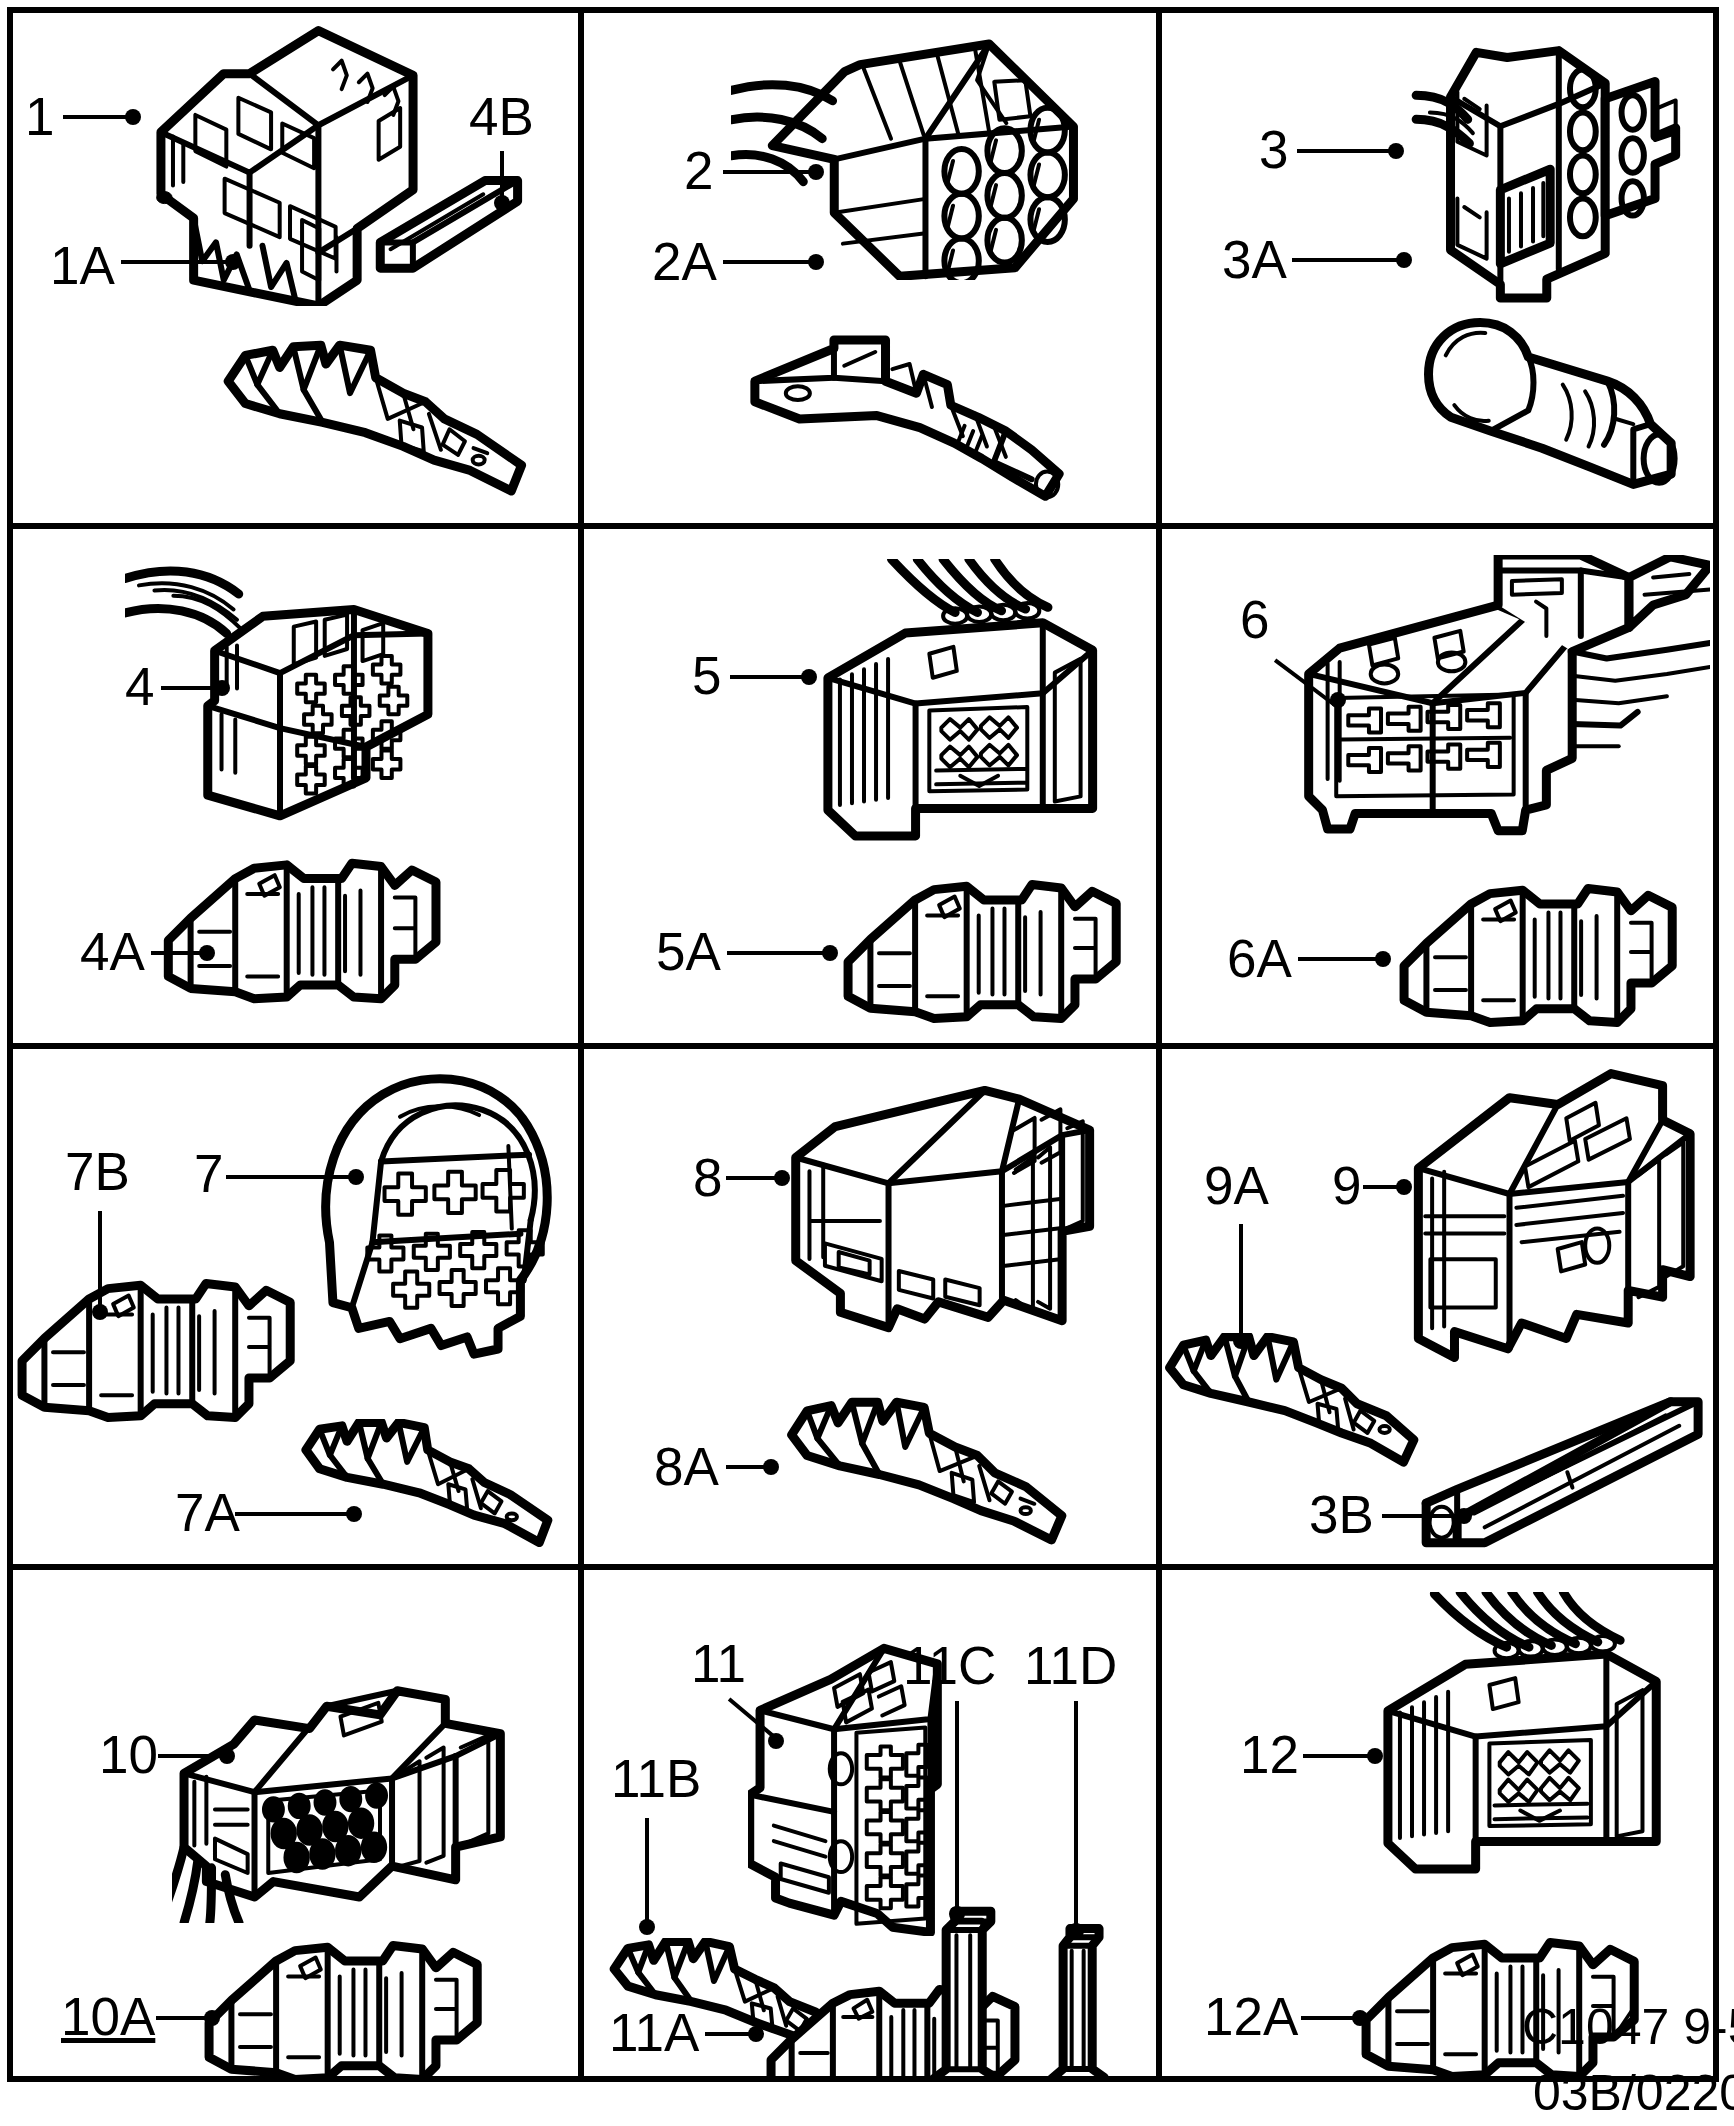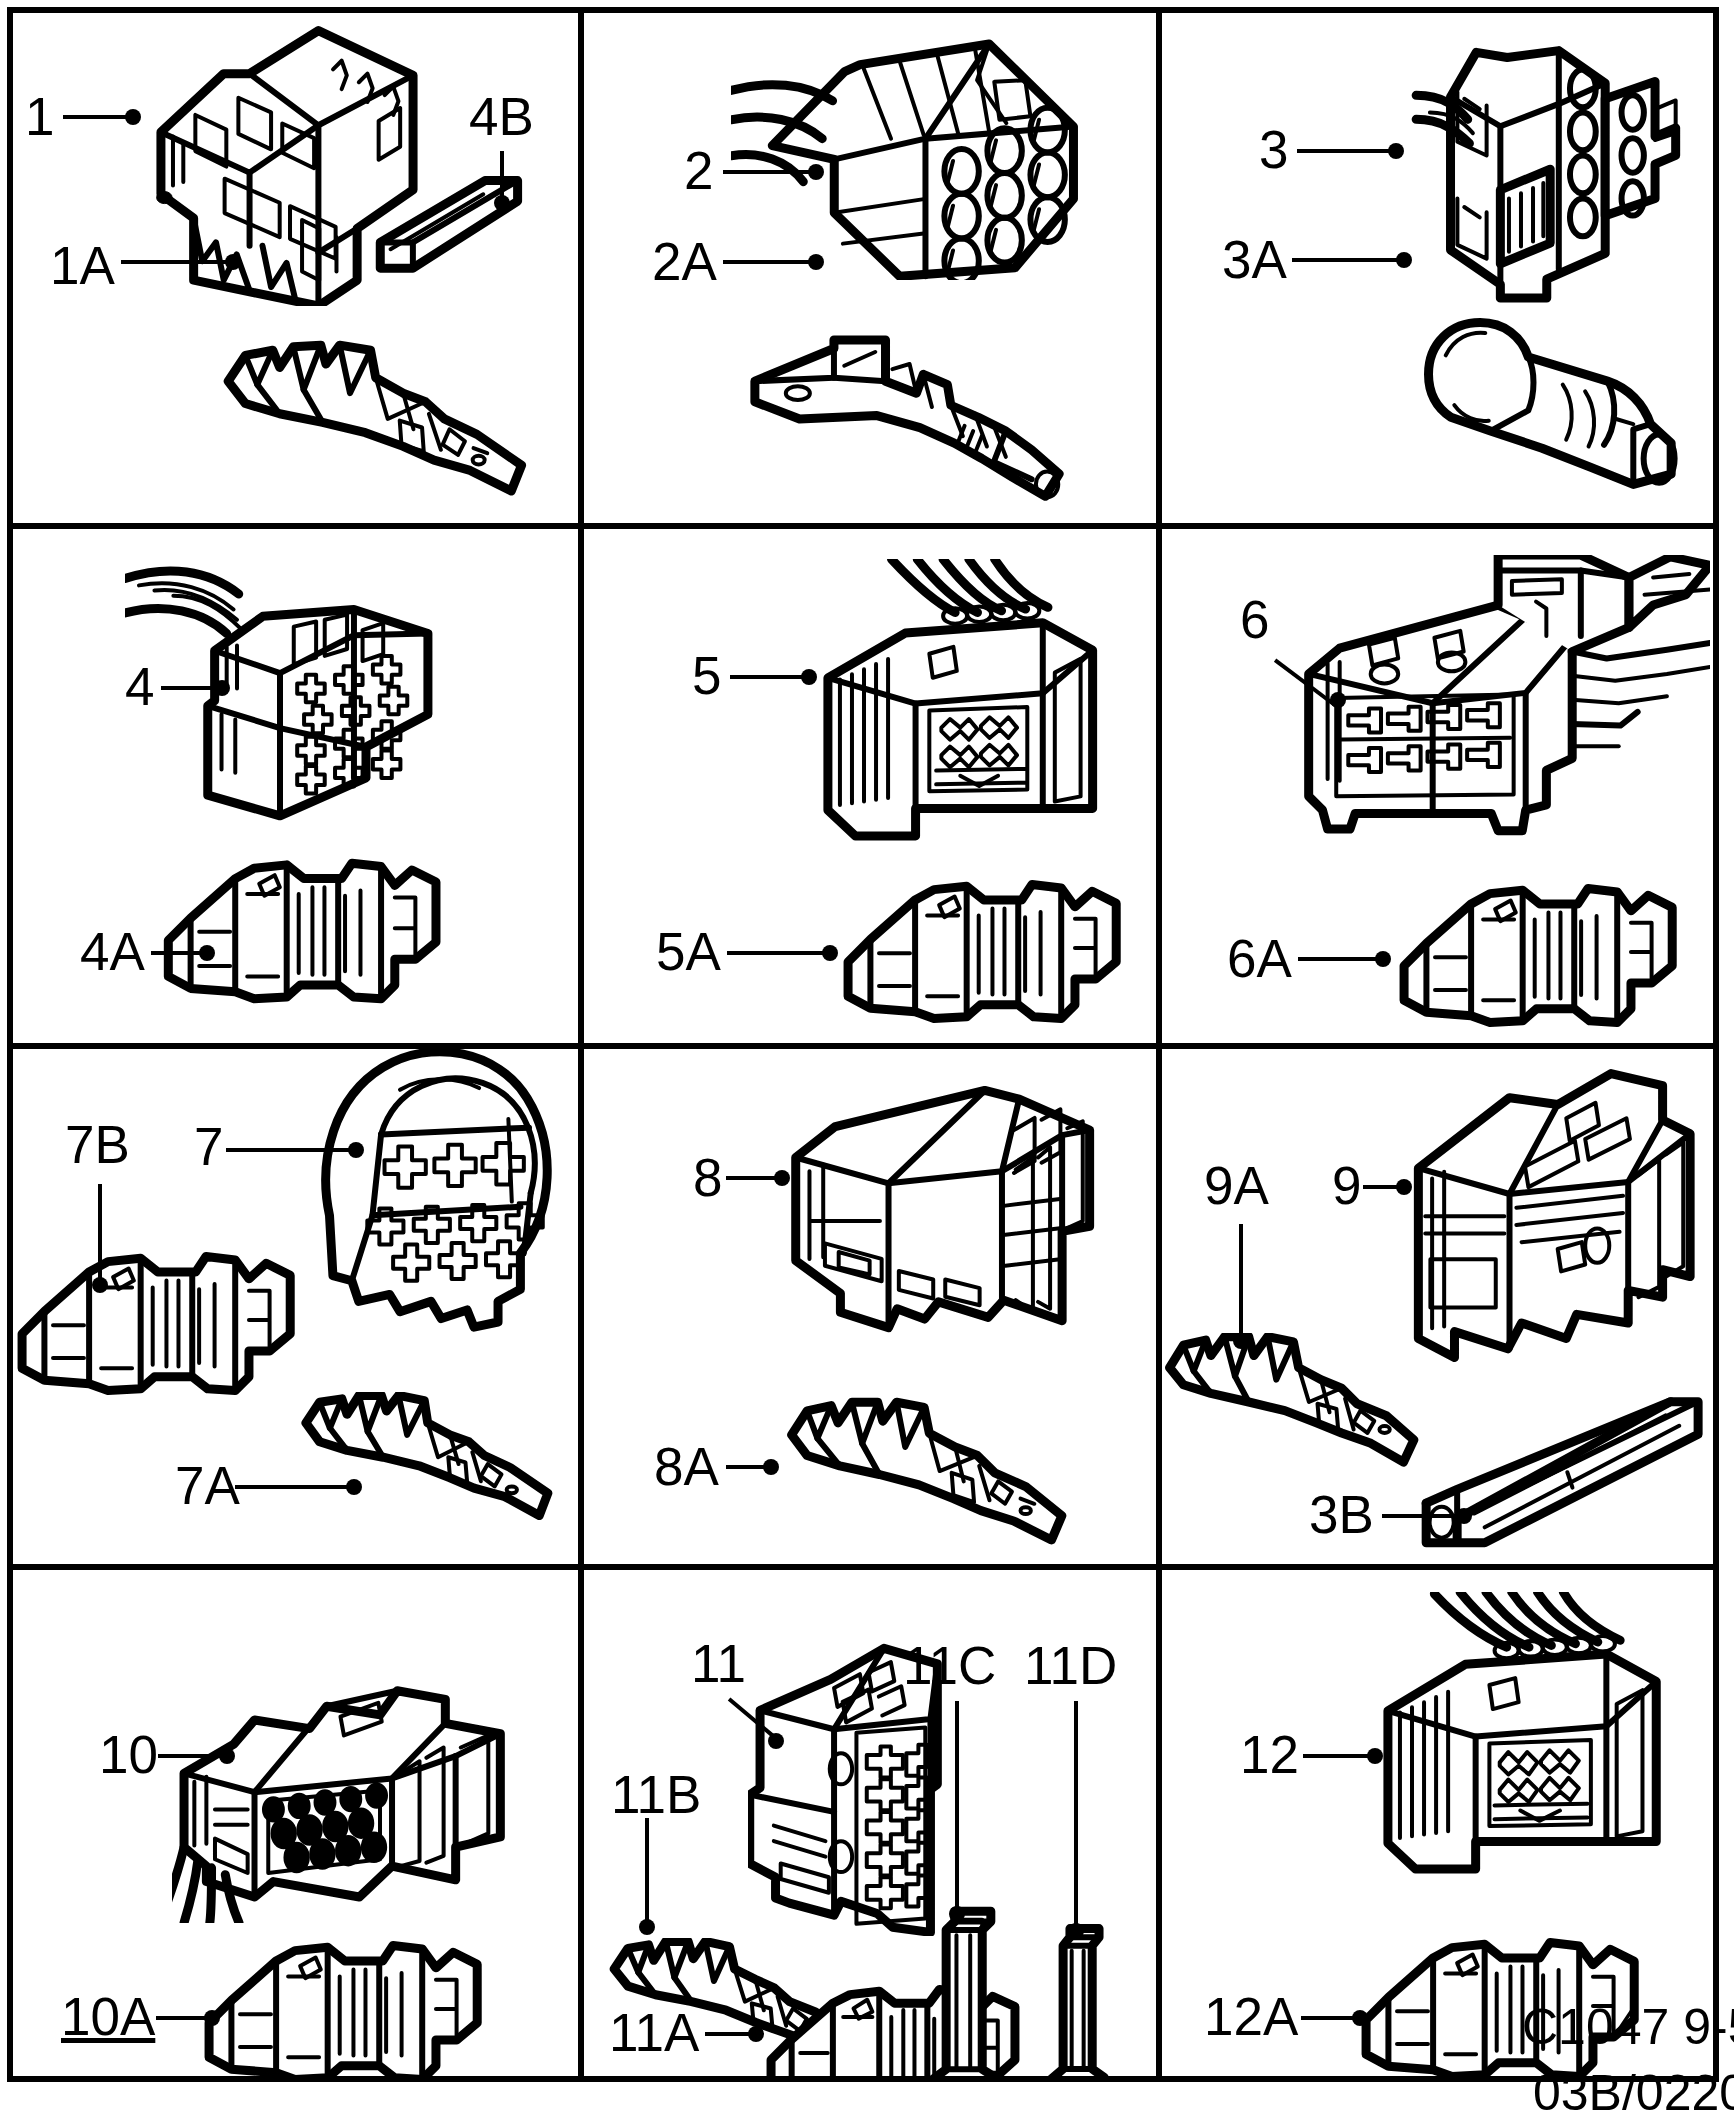--- a/index.html
+++ b/index.html
@@ -418,21 +418,21 @@
 
     <span class="lbl" style="left:77px;top:64px;">6</span>
     <div class="leader diag" style="left:112px;top:129px;width:76px;transform:rotate(37deg);"></div>
     <div class="dot" style="left:167px;top:163px;"></div>
 
     <span class="lbl" style="left:64px;top:403px;">6A</span>
     <div class="leader h" style="left:135px;top:428px;width:83px;"></div>
     <div class="dot" style="left:212px;top:422px;"></div>
   </div>
 
-  <div class="cell" style="left:13px;top:1022px;width:559px;height:509px;">
+  <div class="cell" style="left:13px;top:1049px;width:559px;height:509px;">
 
     <div class="art" style="left:301px;top:15.5px;width:258px;height:310px;">
       <svg viewBox="0 0 300 360" width="258" height="310">
         <path class="thick fillw" d="M18 206 C4 140 24 68 80 34 C136 0 214 14 248 70 C282 126 278 200 240 250 L240 292 L214 306 L214 330 L186 336 L178 316 L148 326 L136 306 L100 318 L88 298 L52 306 L44 282 L22 276Z"></path>
         <path class="med" d="M78 112 C94 58 148 36 196 52 C248 70 266 128 252 180"></path>
         <path class="med" d="M78 112 L68 206 L44 282"></path>
         <path class="med" d="M252 180 L244 250"></path>
         <path class="med" d="M68 206 L240 196"></path>
         <path class="med" d="M78 112 L250 104"></path>
         <path class="thin" d="M100 60 C126 44 166 44 192 58"></path>
@@ -784,21 +784,21 @@
     <div class="dot" style="left:183px;top:163px;"></div>
 
     <span class="lbl" style="left:318px;top:69px;">11C</span>
     <div class="leader v" style="left:370px;top:131px;height:213px;"></div>
     <div class="dot" style="left:364px;top:336px;"></div>
 
     <span class="lbl" style="left:439px;top:69px;">11D</span>
     <div class="leader v" style="left:489px;top:131px;height:231px;"></div>
     <div class="dot" style="left:483px;top:353px;"></div>
 
-    <span class="lbl" style="left:26px;top:198px;">11B</span>
+    <span class="lbl" style="left:26px;top:182px;">11B</span>
     <div class="leader v" style="left:60px;top:248px;height:110px;"></div>
     <div class="dot" style="left:54px;top:349px;"></div>
 
     <span class="lbl" style="left:24px;top:436px;">11A</span>
     <div class="leader h" style="left:120px;top:462px;width:48px;"></div>
     <div class="dot" style="left:163px;top:456px;"></div>
   </div>
 
   <div class="cell" style="left:1163px;top:1570px;width:556px;height:506px;">
 

